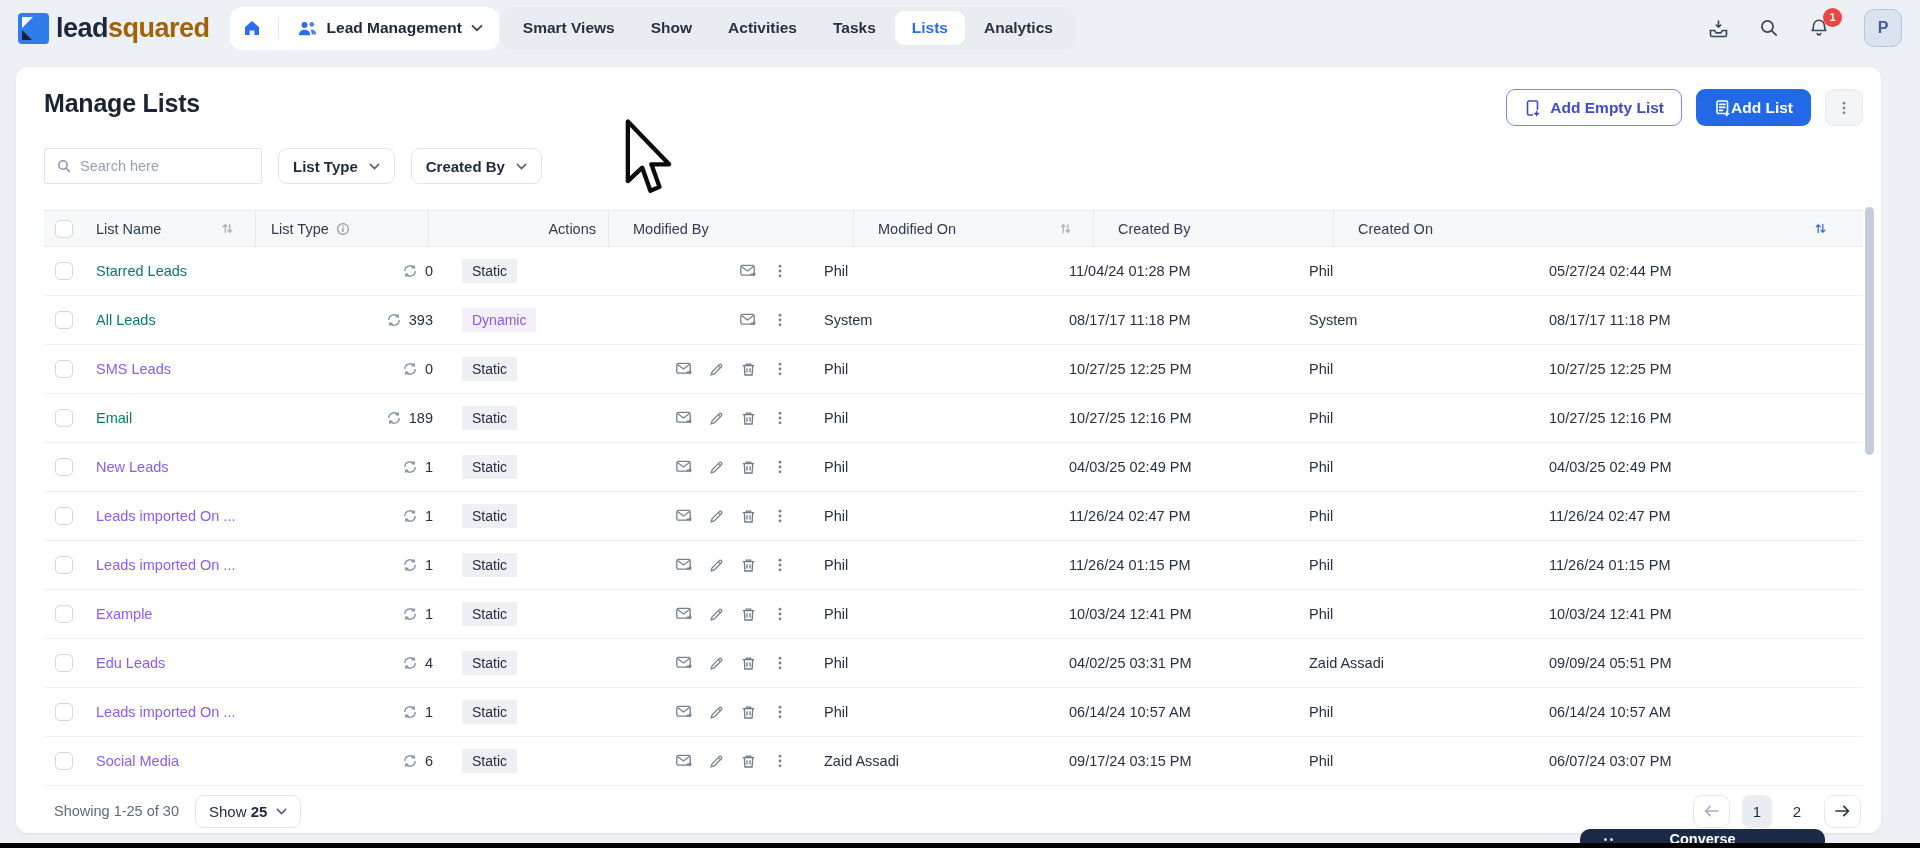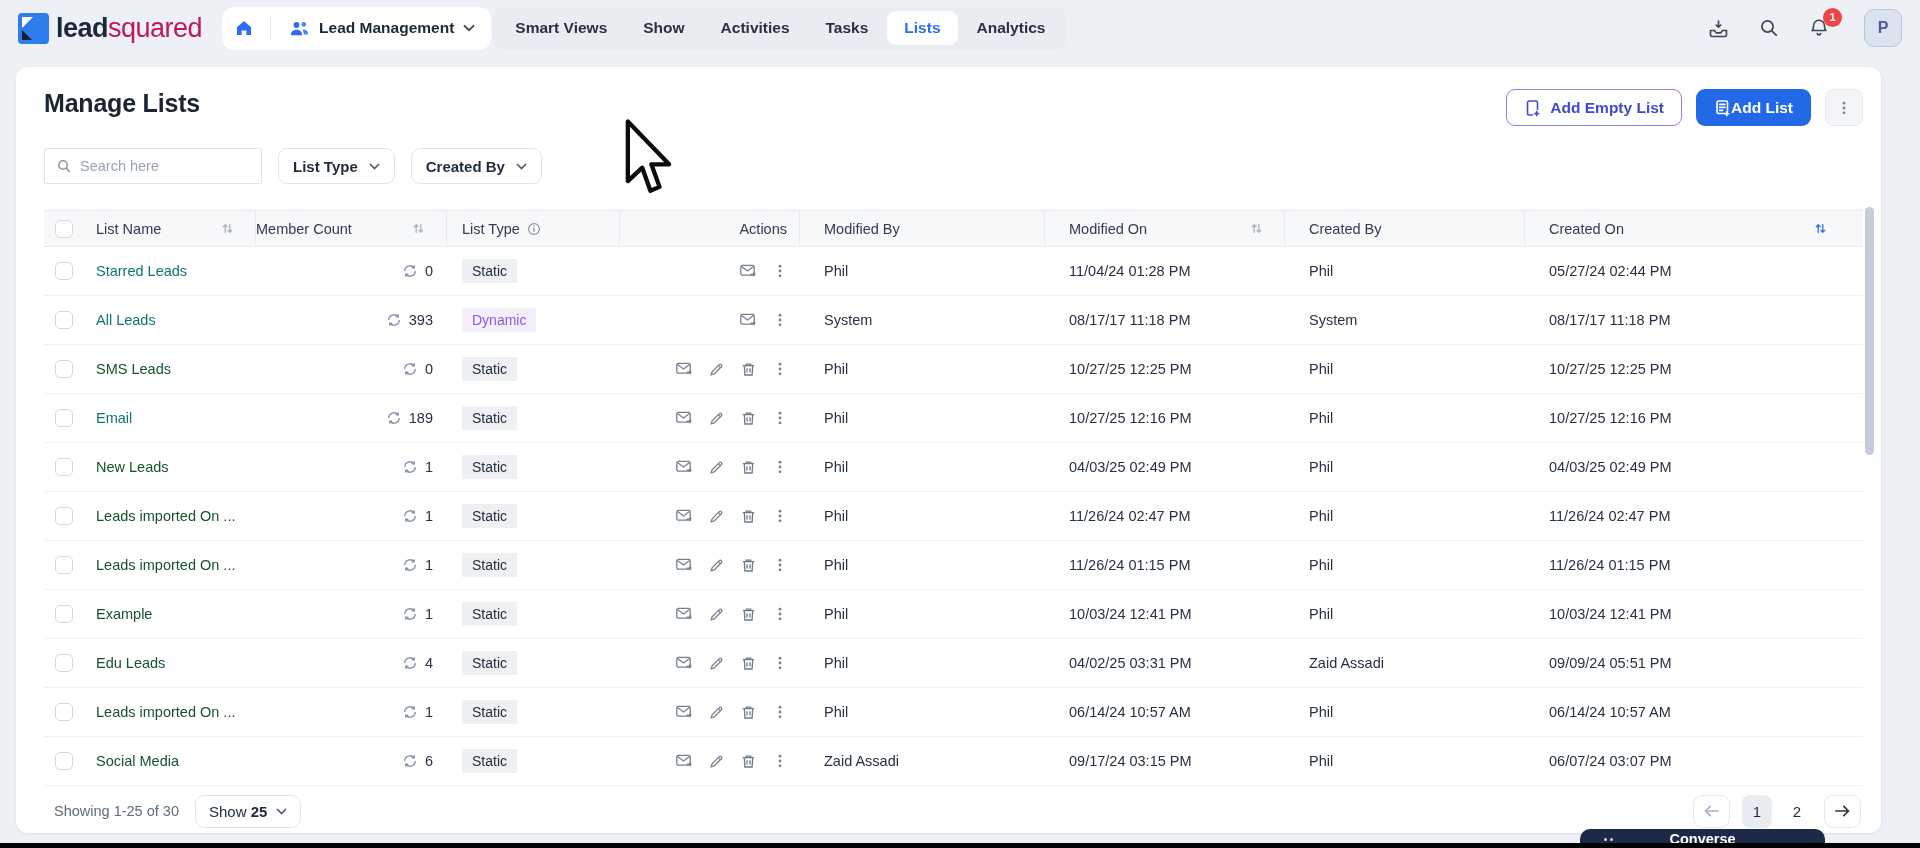--- a/index.html
+++ b/index.html
@@ -10,21 +10,21 @@
     position:relative;
     color:#273142;
   }
   button { font-family:inherit; border:none; background:none; cursor:pointer; }
 
   
   .topbar { height:56px; display:flex; align-items:center; padding-left:18px; padding-right:18px; }
   .logo { display:flex; align-items:center; gap:7px; }
   .logo-text { font-size:27px; font-weight:700; letter-spacing:-0.5px; }
   .logo-text .dark { color:#1d2739; }
-  .logo-text .accent { color:#be185d; font-weight:400; }
+  .logo-text .accent { color:#a16207; font-weight:700; }
   .nav-wrap { margin-left:20px; background:#ffffff; border-radius:12px; height:43px; display:flex; align-items:center; padding:0 6px 0 4px; }
   .icon-btn { display:flex; align-items:center; justify-content:center; width:36px; height:36px; border-radius:9px; }
   .nav-divider { width:1px; height:22px; background:#e2e7ee; margin:0 8px; }
   .workspace { display:flex; align-items:center; gap:9px; padding:0 10px; height:36px; border-radius:9px; }
   .workspace-label { font-size:15.5px; font-weight:700; color:#1d2737; }
   .tabs { margin-left:2px; background:#e9edf2; border-radius:12px; height:43px; display:flex; align-items:center; padding:0 5px; gap:2px; }
   .tab { padding:0 17px; height:34px; line-height:34px; border-radius:9px; font-size:15.5px; font-weight:600; color:#27313f; }
   .tab.active { background:#ffffff; color:#2b6cf0; }
   .top-actions { margin-left:auto; display:flex; align-items:center; gap:28px; }
   .bell-wrap { position:relative; }
@@ -60,21 +60,21 @@
   .c-modon { width:240px; padding-left:24px; }
   .c-creby { width:240px; padding-left:24px; }
   .c-creon { flex:1; padding-left:24px; padding-right:36px; }
   .thead .cell { border-right:1px solid #e7eaef; }
   .thead .c-cb, .thead .c-creon { border-right:none; }
   .thead .c-name, .thead .c-count, .thead .c-modon { justify-content:space-between; padding-right:21px; }
   .thead .c-creon { justify-content:space-between; }
   .thead .c-type { gap:7px; justify-content:flex-start; }
   .checkbox { width:18px; height:18px; border:1.5px solid #d3d9e2; border-radius:5px; background:#fff; }
   .trow { display:flex; align-items:center; height:49px; border-bottom:1px solid #f0f2f5; font-size:14.5px; color:#273142; background:#fff; }
-  .list-name { font-weight:400; color:#14532d; }
+  .list-name { font-weight:400; color:#8b5cf6; }
   .list-name.link { color:#0f766e; }
   .badge-type { font-size:14px; padding:4px 10px; border-radius:0; }
   .badge-type.static { background:#eef0f4; color:#232e3f; }
   .badge-type.dynamic { background:#f5effc; color:#8a5bd6; }
   .count-num { color:#273142; }
 
   
   .tfoot { display:flex; align-items:center; height:50px; padding-left:10px; }
   .showing { font-size:14.5px; color:#5f6b7c; }
   .show-btn { display:flex; align-items:center; gap:9px; height:33px; border:1px solid #e1e5eb; border-radius:9px; padding:0 13px; margin-left:16px; font-size:15px; color:#1f2a3a; background:#fff; }
@@ -239,28 +239,20 @@
     </button>
   </div>
 
   <div class="table-wrap">
     <div class="thead">
       <div class="cell c-cb">
           <span class="checkbox"></span>
         </div>
       <div class="cell c-name">
         <span>List Name</span>
-        <span>
-          <svg width="13" height="13" viewBox="0 0 13 13" fill="none" stroke="#aab3c0" stroke-width="1.3" stroke-linecap="round" stroke-linejoin="round">
-              <path d="M4.2 10.5V2.8M4.2 2.8L2.3 4.7M4.2 2.8l1.9 1.9M8.8 2.5v7.7M8.8 10.2l-1.9-1.9M8.8 10.2l1.9-1.9"></path>
-            </svg>
-        </span>
-      </div>
-      <div class="cell c-count">
-        <span>Member Count</span>
         <span>
           <svg width="13" height="13" viewBox="0 0 13 13" fill="none" stroke="#aab3c0" stroke-width="1.3" stroke-linecap="round" stroke-linejoin="round">
               <path d="M4.2 10.5V2.8M4.2 2.8L2.3 4.7M4.2 2.8l1.9 1.9M8.8 2.5v7.7M8.8 10.2l-1.9-1.9M8.8 10.2l1.9-1.9"></path>
             </svg>
         </span>
       </div>
       <div class="cell c-type">
         <span>List Type</span>
         <span>
           <svg width="14" height="14" viewBox="0 0 14 14" fill="none" stroke="#8b95a5" stroke-width="1.2">

